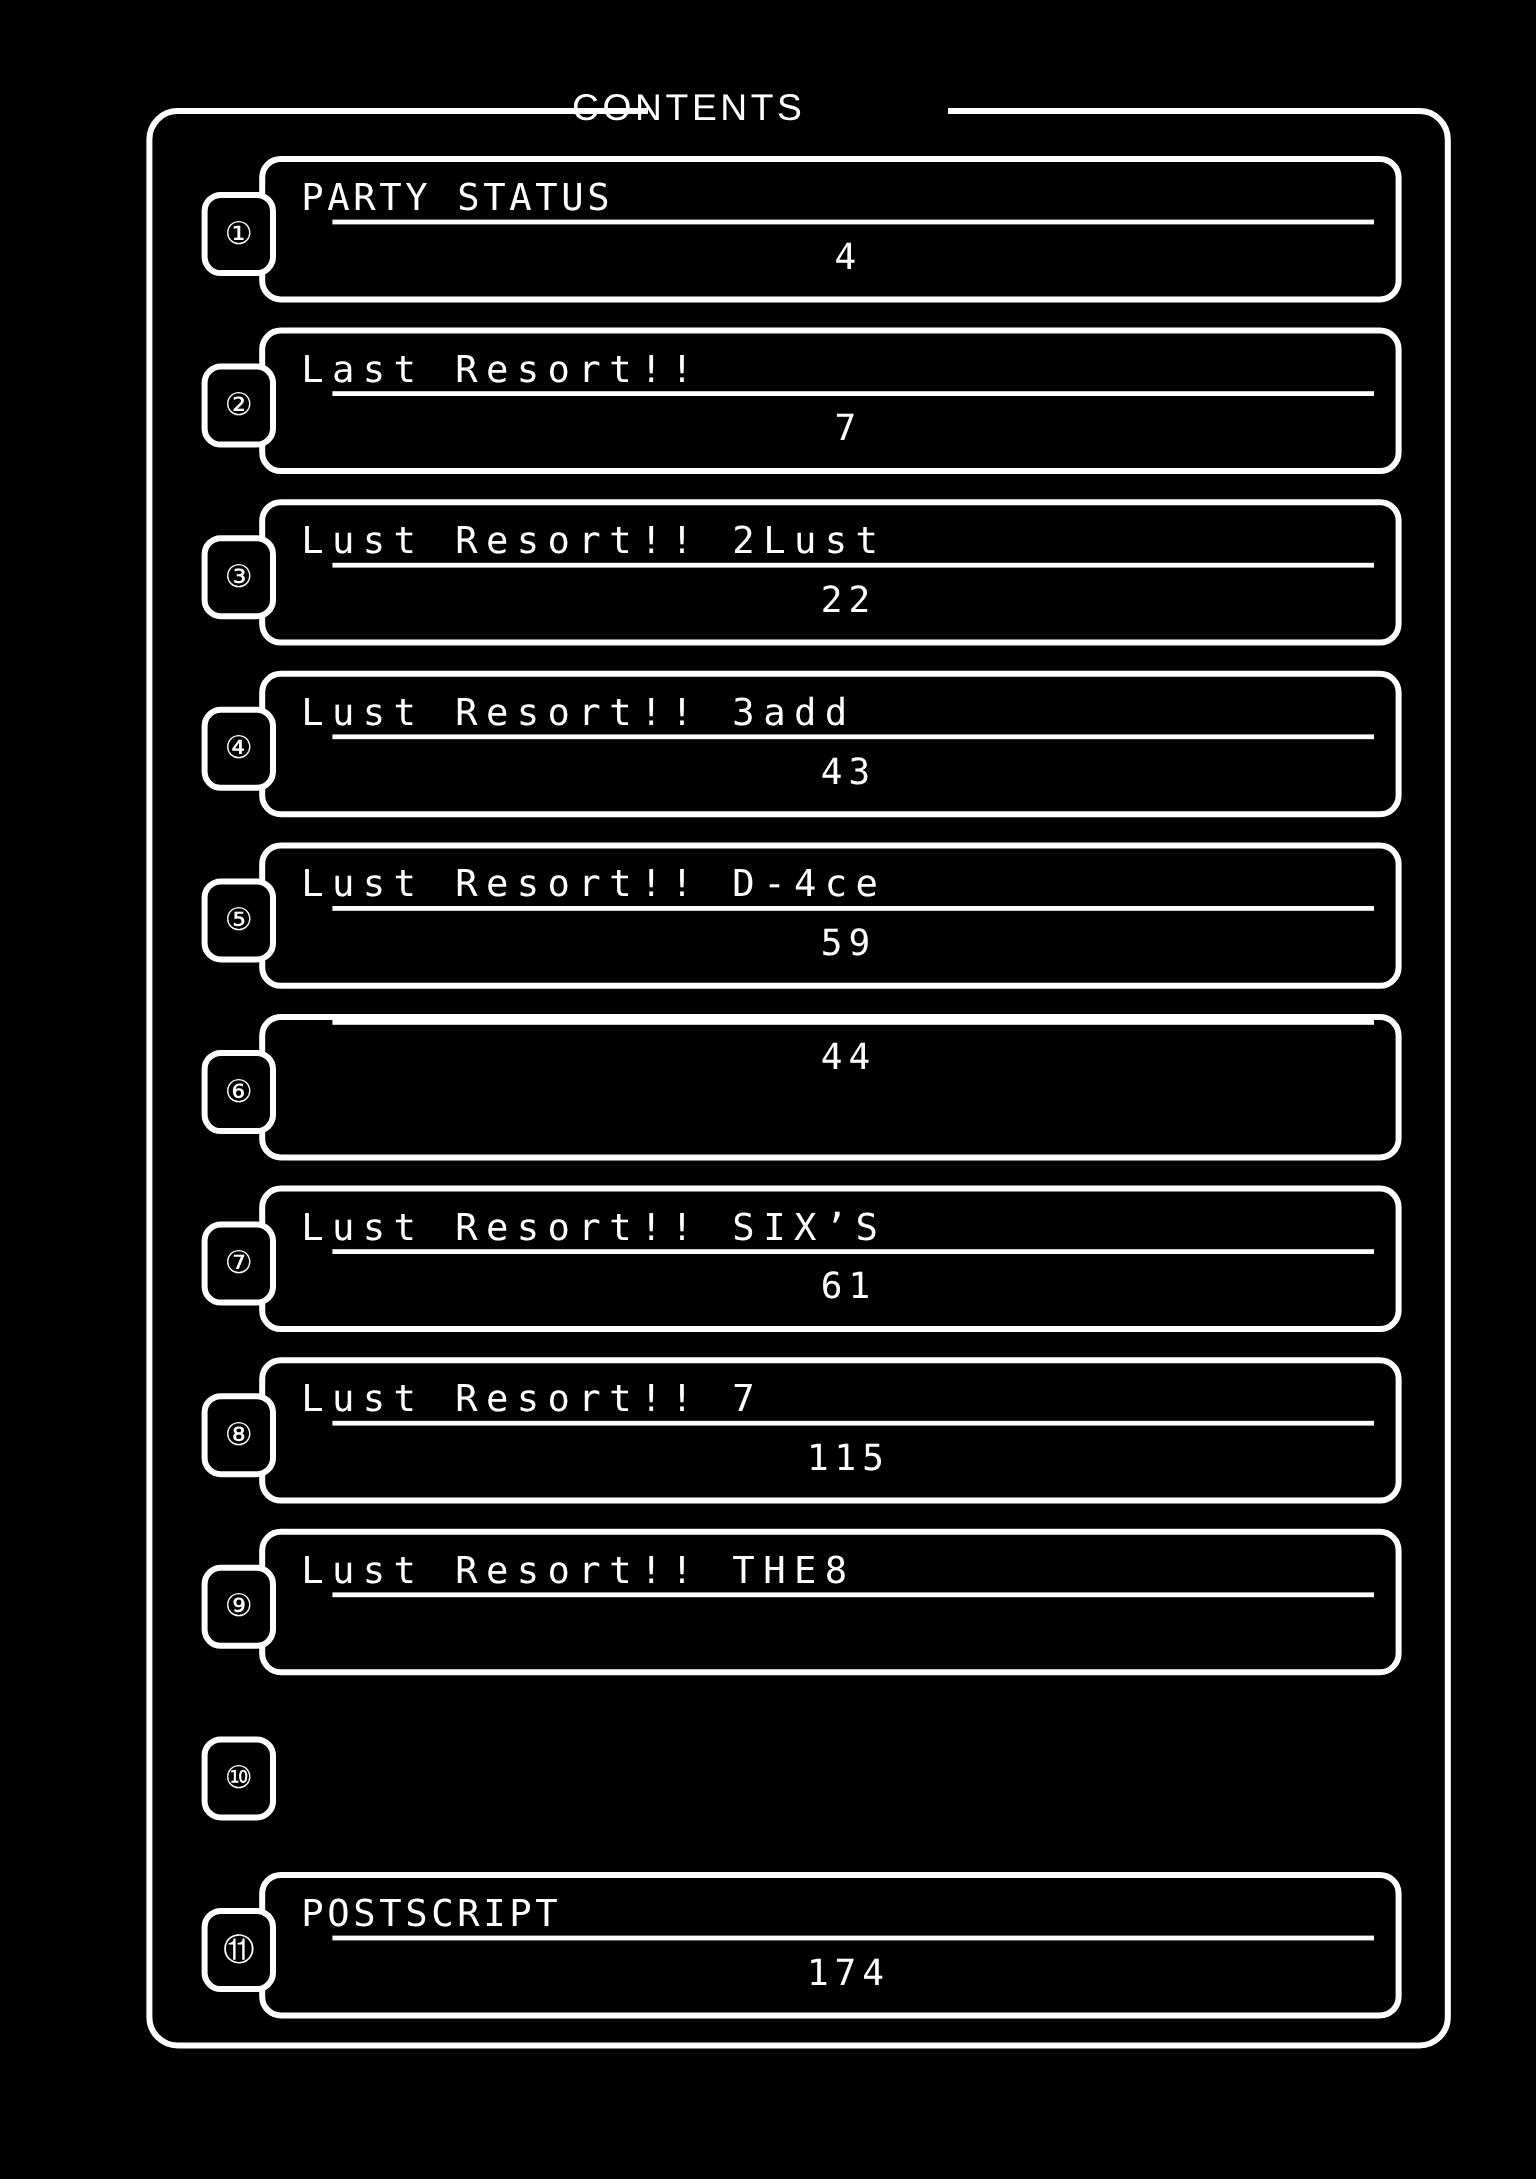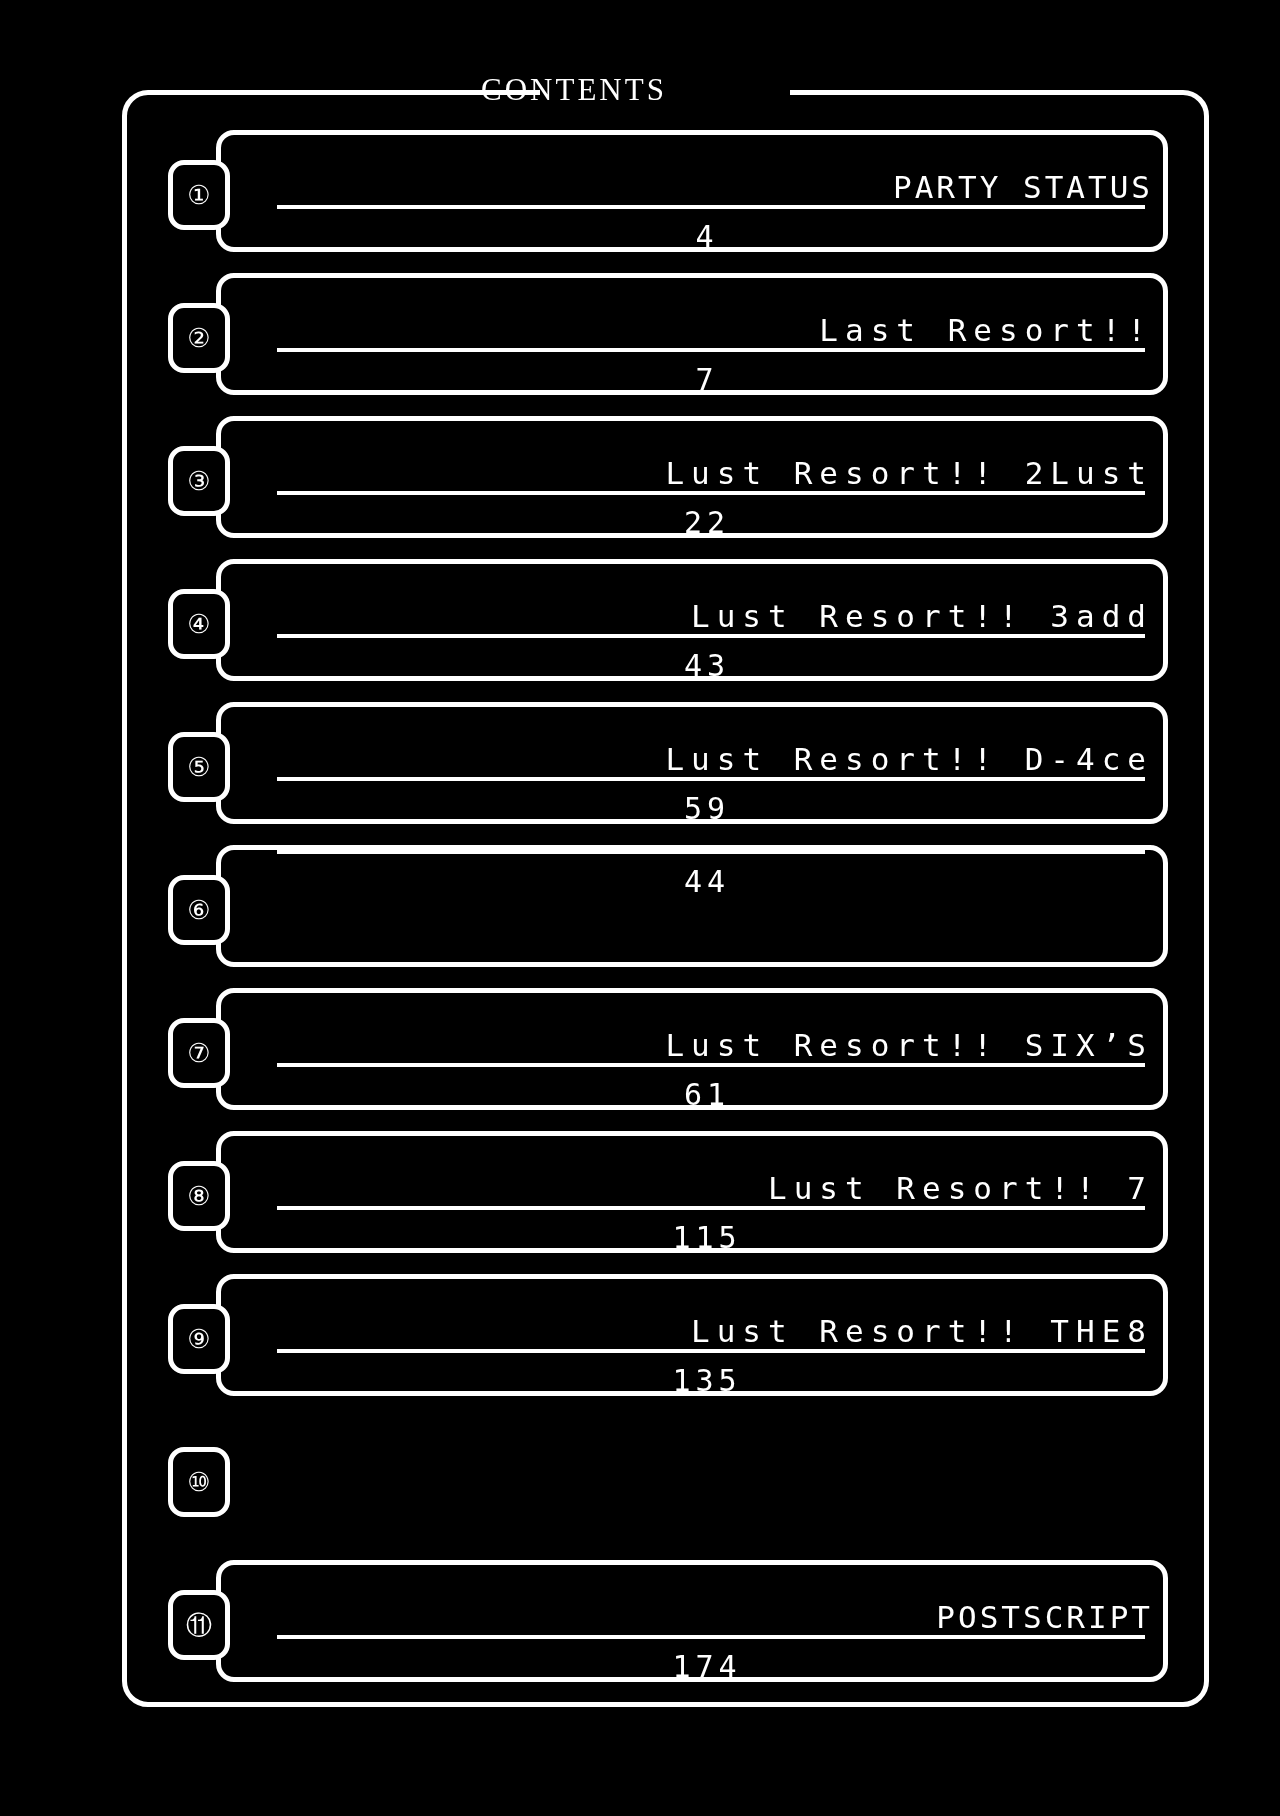--- a/index.html
+++ b/index.html
@@ -46,21 +46,21 @@
   .frame-title {
     position: absolute;
     left: 0;
     top: 70px;
     width: 1148px;
     text-align: center;
     font-size: 31px;
     letter-spacing: 3px;
     line-height: 40px;
     color: #ffffff;
-    font-family: Liberation Serif, serif;
+    font-family: Liberation Sans, sans-serif;
   }
 
   
   .list {
     position: absolute;
     left: 168px;
     top: 130px;
     width: 1000px;
   }
 
@@ -97,28 +97,27 @@
     box-sizing: border-box;
     border: 5px solid #ffffff;
     border-radius: 18px;
     background: #000000;
     z-index: 2;
     overflow: hidden;
   }
   .card-title {
     height: 48px;
     line-height: 60px;
-    text-align: right;
+    text-align: left;
     font-size: 31px;
     letter-spacing: 7px;
     padding-left: 30px;
     padding-right: 10px;
     box-sizing: border-box;
     white-space: nowrap;
-    margin-top: 22px;
   }
   .card-title.compact {
     letter-spacing: 4px;
     font-size: 29px;
   }
   .card-title.plain {
     letter-spacing: 3px;
   }
   .divider {
     height: 0;
@@ -215,21 +214,20 @@
         <div class="divider"></div>
         <div class="card-page">115</div>
       </div>
     </div>
 
     <div class="row">
       <div class="badge">⑨</div>
       <div class="card">
         <div class="card-title">Lust Resort!!  THE8</div>
         <div class="divider"></div>
-        <div class="card-page">135</div>
       </div>
     </div>
 
     <div class="row">
       <div class="badge">⑩</div>
     </div>
 
     <div class="row">
       <div class="badge">⑪</div>
       <div class="card">

